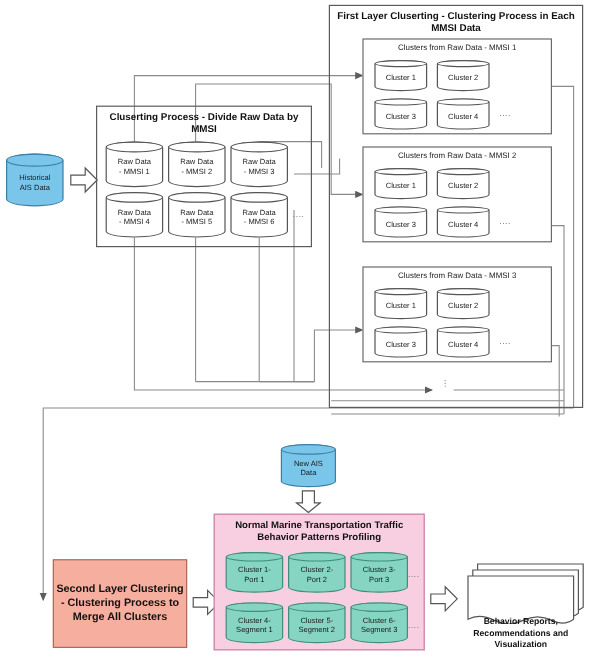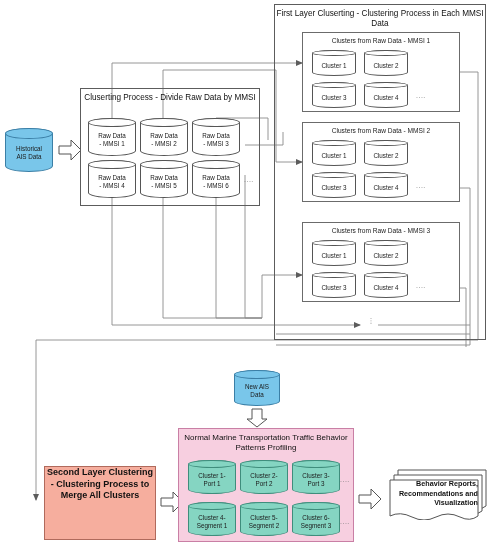--- a/index.html
+++ b/index.html
@@ -25,21 +25,21 @@
     position: absolute;
     box-sizing: border-box;
   }
   
   .frame {
     border: 1px solid #5c5c5c;
     background: rgba(255,255,255,0);
   }
   .frame-title {
     text-align: center;
-    font-weight: normal;
+    font-weight: bold;
     font-size: 8.2px;
     color: #111;
     line-height: 1.22;
     padding-top: 4px;
   }
   .sub-frame {
     position: absolute;
     border: 1px solid #6b6b6b;
     background: #fff;
     box-sizing: border-box;
@@ -85,20 +85,21 @@
   }
   .cyl.blue { background: #79c6ea; border-color: #3b7fa6; }
   .cyl.blue::before { border-color: #3b7fa6; }
   .cyl.teal { background: #85d5c2; border-color: #3f8d7c; }
   .cyl.teal::before { border-color: #3f8d7c; }
   
   .proc {
     position: absolute;
     box-sizing: border-box;
     display: flex;
+    align-items: center;
     justify-content: center;
     text-align: center;
     font-weight: bold;
     font-size: 9px;
     line-height: 1.3;
     color: #111;
     border: 1px solid #b06a5c;
     background: #f6ae9e;
     white-space: pre-line;
   }
@@ -129,26 +130,27 @@
     position: absolute;
     font-size: 7px;
     color: #777;
     line-height: 0.72;
     text-align: center;
   }
   
   .docstack { position: absolute; }
   .doc-text {
     position: absolute;
-    text-align: right;
+    text-align: center;
     font-weight: bold;
     font-size: 7.2px;
     line-height: 1.32;
     color: #111;
     white-space: pre-line;
+    margin-top: 34px;
   }
 </style>
 </head>
 <body>
 
 <div id="canvas">
 
   <svg id="wires" viewBox="0 0 492 550" xmlns="http://www.w3.org/2000/svg">
     <defs>
       <marker id="ah" markerWidth="7" markerHeight="7" refX="6" refY="3" orient="auto" markerUnits="userSpaceOnUse">

